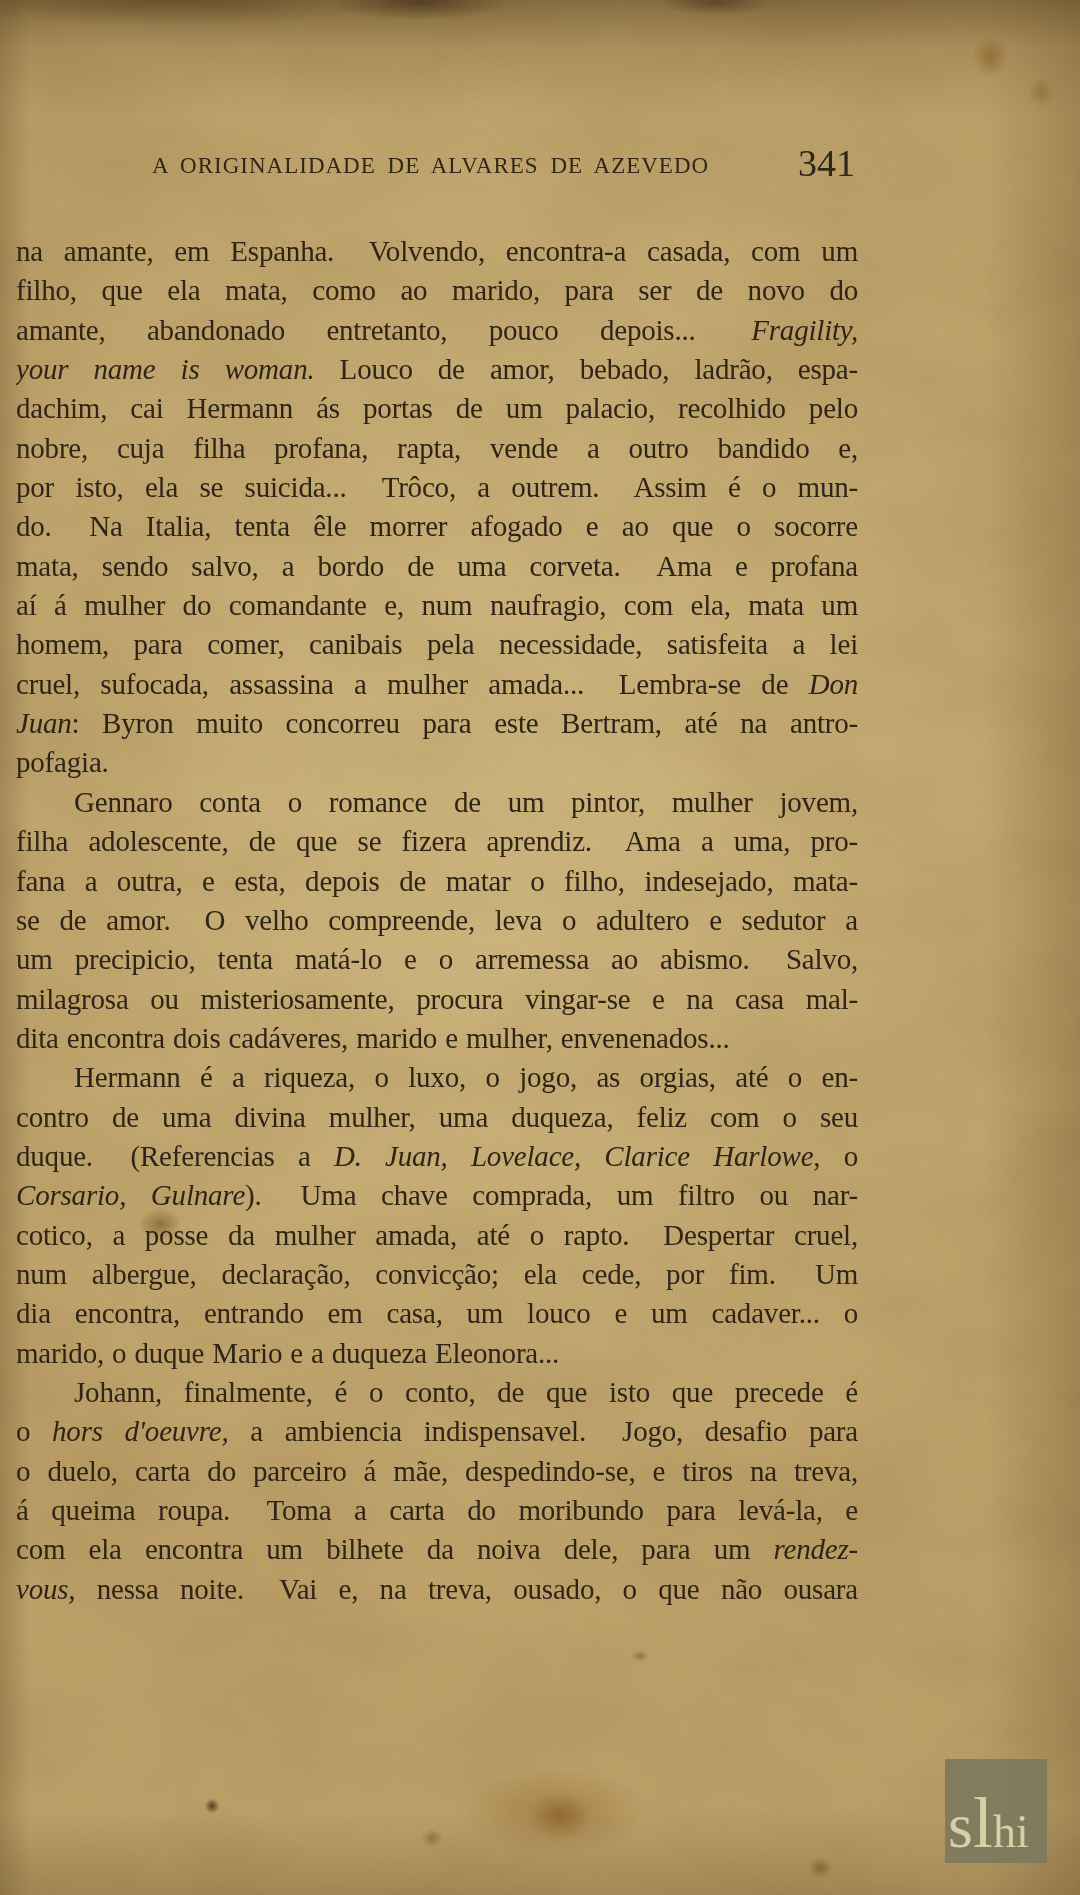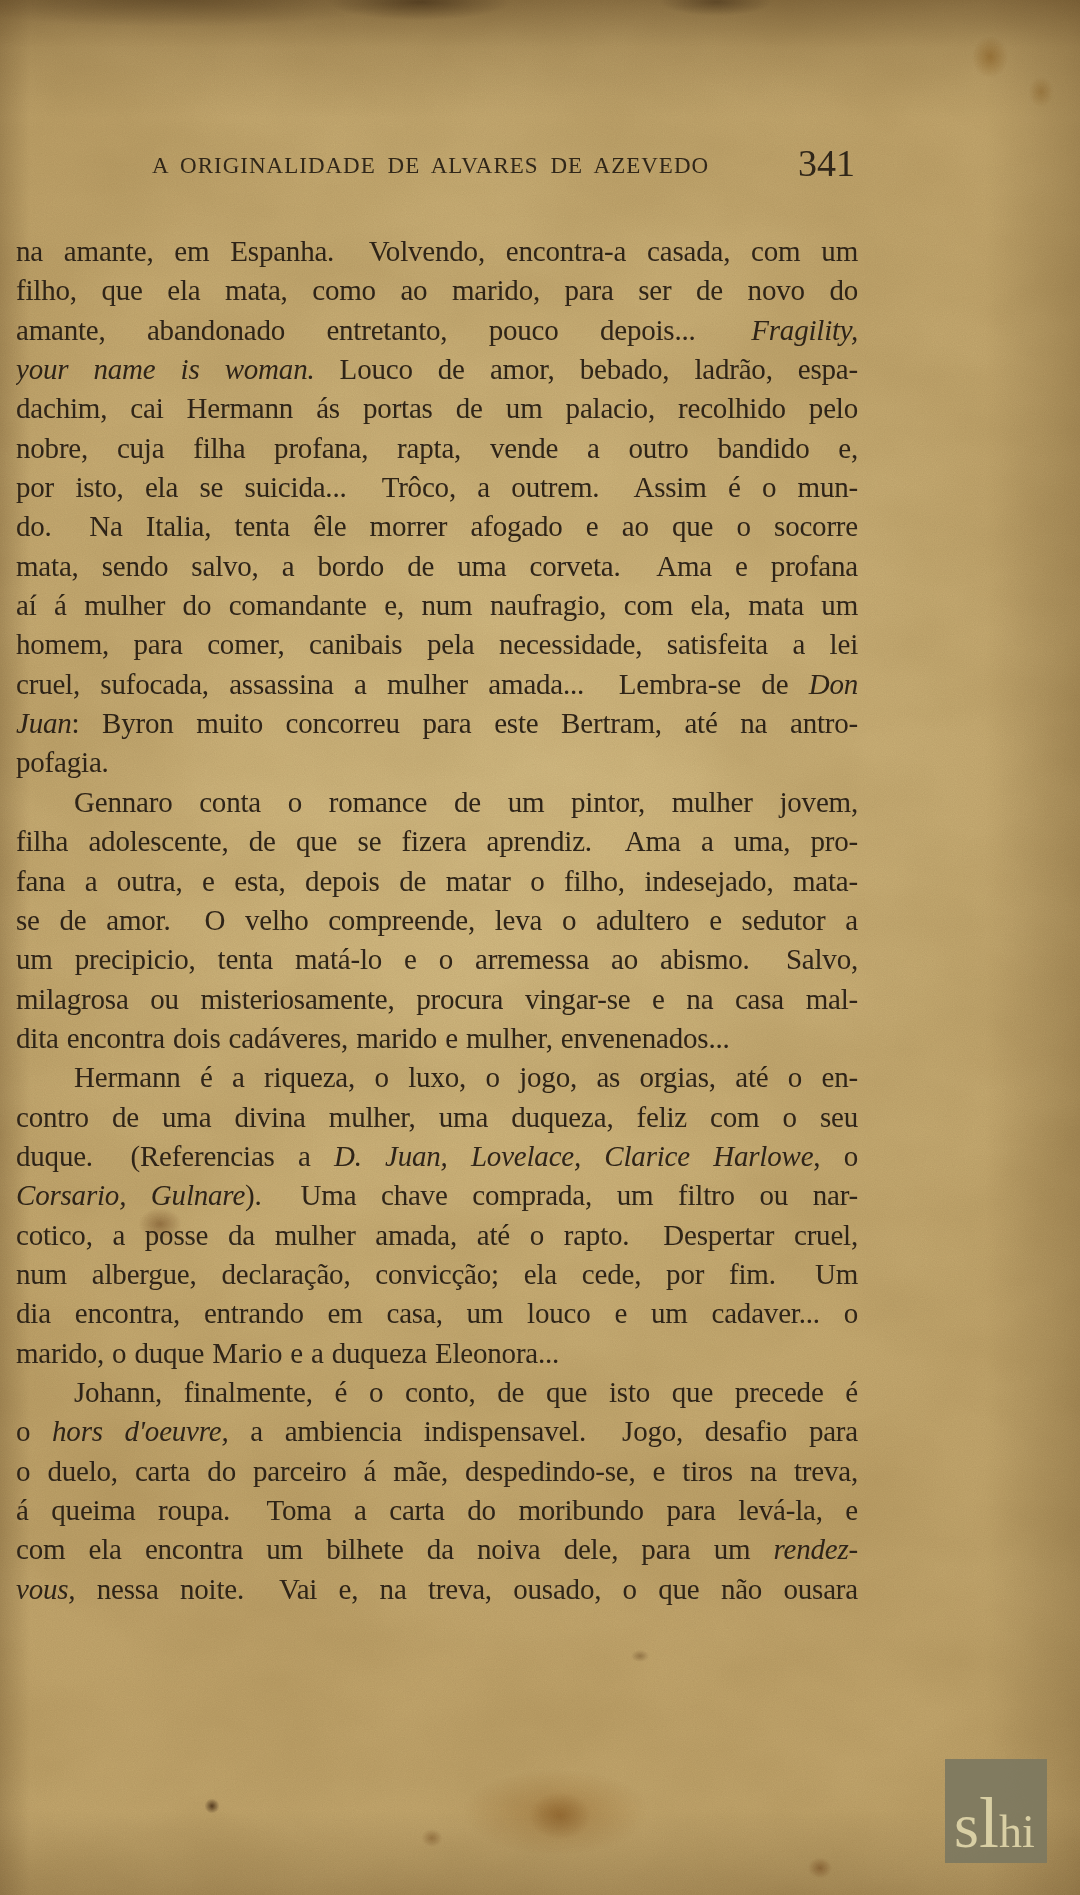--- a/index.html
+++ b/index.html
@@ -52,21 +52,21 @@
       radial-gradient(44px 34px  at 560px 1816px,rgba(150,100,35,0.40), rgba(150,100,35,0) 70%),
       radial-gradient(16px 14px  at 820px 1868px,rgba(150,95,35,0.45), rgba(150,95,35,0) 75%),
       radial-gradient(12px 8px   at 640px 1656px,rgba(100,66,30,0.35), rgba(100,66,30,0) 75%);
   }
   .grain{position:absolute;left:0;top:0;mix-blend-mode:multiply;pointer-events:none;}
   .watermark{
     position:absolute;left:945px;top:1759px;width:102px;height:104px;
     background:rgba(125,120,96,0.93);
     color:#d9cfa4;
   }
-  .wm-text{position:absolute;left:9px;bottom:10px;white-space:nowrap;line-height:0.8;font-family:Liberation Serif, serif;}
+  .wm-text{position:absolute;left:3px;bottom:10px;white-space:nowrap;line-height:0.8;font-family:Liberation Serif, serif;}
   .wm-s{font-size:64px;}
   .wm-l{font-size:72px;}
   .wm-h{font-size:46px;}
   .wm-i{font-size:46px;}
 </style>
 </head>
 <body>
 
 <div class="page">
 

